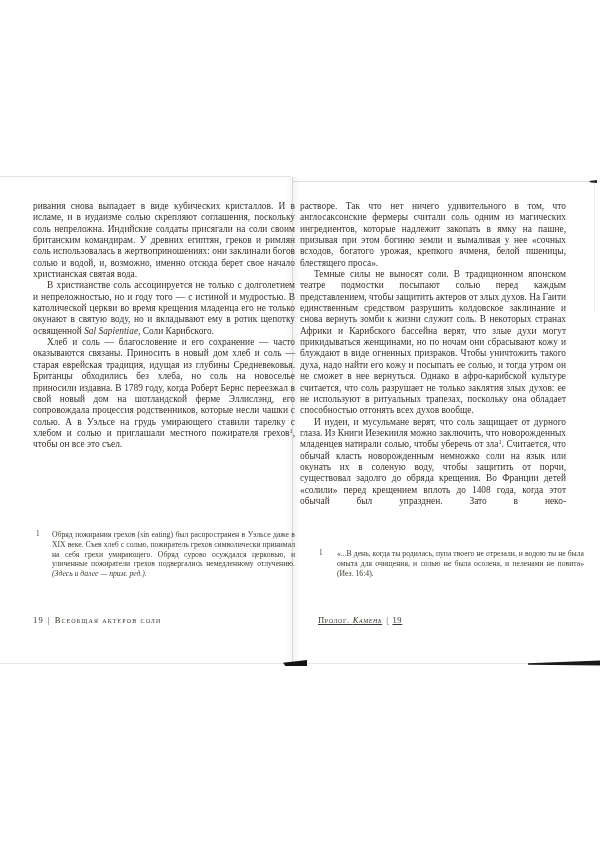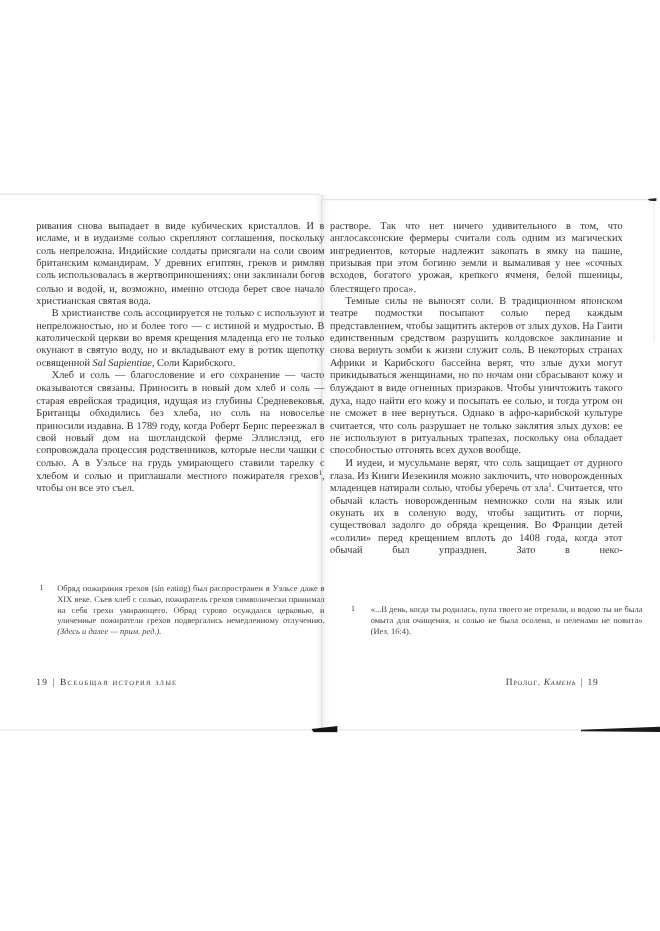--- a/index.html
+++ b/index.html
@@ -55,52 +55,52 @@
   .fn-text { padding-left:19px;font-family:Liberation Serif, serif; }
 
   .footer {
     position:absolute; top:615px;
     font-size:8.6px; color:#3a342d;
     font-variant:small-caps;
     letter-spacing:1.1px;
     white-space:nowrap;
   }
   .footer-left  { left:33px; }
-  .footer-right { left:318px; width:226px; text-align:right; letter-spacing:0.6px; }
+  .footer-right { left:318px; width:226px; text-align:left; letter-spacing:0.6px;text-decoration:underline; }
   .footer .divider { padding:0 4px; color:#4a443c; }
   .footer .it { letter-spacing:0.6px; }
 </style>
 </head>
 <body>
 
 <div>
 
   <div class="edge edge-top-left"></div>
   <div class="edge edge-top-right"></div>
   <div class="edge edge-bottom"></div>
   <div class="edge edge-right"></div>
   <div class="gutter-shade"></div>
   <div class="gutter-line"></div>
   <div class="gutter-wedge"></div>
   <div class="cover-edge-br"></div>
   <div class="tick-top-right"></div>
 
   <div class="page-body page-body-left">
     <p>ривания снова выпадает в виде кубических кристаллов. И в исламе, и в иудаизме солью скрепляют соглашения, поскольку соль непреложна. Индийские солдаты присягали на соли своим британским командирам. У древних египтян, греков и римлян соль использовалась в жертвоприношениях: они заклинали богов солью и водой, и, возможно, именно отсюда берет свое начало христианская святая вода.</p>
-    <p class="ind"><span>В христианстве соль ассоциируется не только с используют и непреложностью, но и более того — с истиной и мудростью. В католической церкви во время крещения младенца его не только окунают в святую воду, но и вкладывают ему в ротик щепотку освященной </span><span class="it">Sal Sapientiae</span><span>, Соли Карибского.</span></p>
+    <p class="ind"><span>В христианстве соль ассоциируется не только с долголетием и непреложностью, но и году того — с истиной и мудростью. В католической церкви во время крещения младенца его не только окунают в святую воду, но и вкладывают ему в ротик щепотку освященной </span><span class="it">Sal Sapientiae</span><span>, Соли Карибского.</span></p>
     <p class="ind"><span>Хлеб и соль — благословение и его сохранение — часто оказываются связаны. Приносить в новый дом хлеб и соль — старая еврейская традиция, идущая из глубины Средневековья. Британцы обходились без хлеба, но соль на новоселье приносили издавна. В 1789 году, когда Роберт Бернс переезжал в свой новый дом на шотландской ферме Эллислэнд, его сопровождала процессия родственников, которые несли чашки с солью. А в Уэльсе на грудь умирающего ставили тарелку с хлебом и солью и приглашали местного пожирателя грехов</span><span class="sup">1</span><span>, чтобы он все это съел.</span></p>
   </div>
 
   <div class="footnote footnote-left">
     <span class="fn-marker">1</span>
     <div class="fn-text"><span>Обряд пожирания грехов (sin eating) был распространен в Уэльсе даже в XIX веке. Съев хлеб с солью, пожиратель грехов символически принимал на себя грехи умирающего. Обряд сурово осуждался церковью, и уличенные пожиратели грехов подвергались немедленному отлучению. </span><span class="it">(Здесь и далее — прим. ред.).</span></div>
   </div>
 
   <div class="footer footer-left">
-    <span>19</span><span class="divider">|</span><span>Всеобщая история злые</span>
+    <span>19</span><span class="divider">|</span><span>Всеобщая актеров соли</span>
   </div>
 
   <div class="page-body page-body-right">
     <p>растворе. Так что нет ничего удивительного в том, что англосаксонские фермеры считали соль одним из магических ингредиентов, которые надлежит закопать в ямку на пашне, призывая при этом богиню земли и вымаливая у нее «сочных всходов, богатого урожая, крепкого ячменя, белой пшеницы, блестящего проса».</p>
     <p class="ind">Темные силы не выносят соли. В традиционном японском театре подмостки посыпают солью перед каждым представлением, чтобы защитить актеров от злых духов. На Гаити единственным средством разрушить колдовское заклинание и снова вернуть зомби к жизни служит соль. В некоторых странах Африки и Карибского бассейна верят, что злые духи могут прикидываться женщинами, но по ночам они сбрасывают кожу и блуждают в виде огненных призраков. Чтобы уничтожить такого духа, надо найти его кожу и посыпать ее солью, и тогда утром он не сможет в нее вернуться. Однако в афро-карибской культуре считается, что соль разрушает не только заклятия злых духов: ее не используют в ритуальных трапезах, поскольку она обладает способностью отгонять всех духов вообще.</p>
     <p class="ind cont-end"><span>И иудеи, и мусульмане верят, что соль защищает от дурного глаза. Из Книги Иезекииля можно заключить, что новорожденных младенцев натирали солью, чтобы уберечь от зла</span><span class="sup">1</span><span>. Считается, что обычай класть новорожденным немножко соли на язык или окунать их в соленую воду, чтобы защитить от порчи, существовал задолго до обряда крещения. Во Франции детей «солили» перед крещением вплоть до 1408 года, когда этот обычай был упразднен. Зато в неко-</span></p>
   </div>
 
   <div class="footnote footnote-right">
     <span class="fn-marker">1</span>

